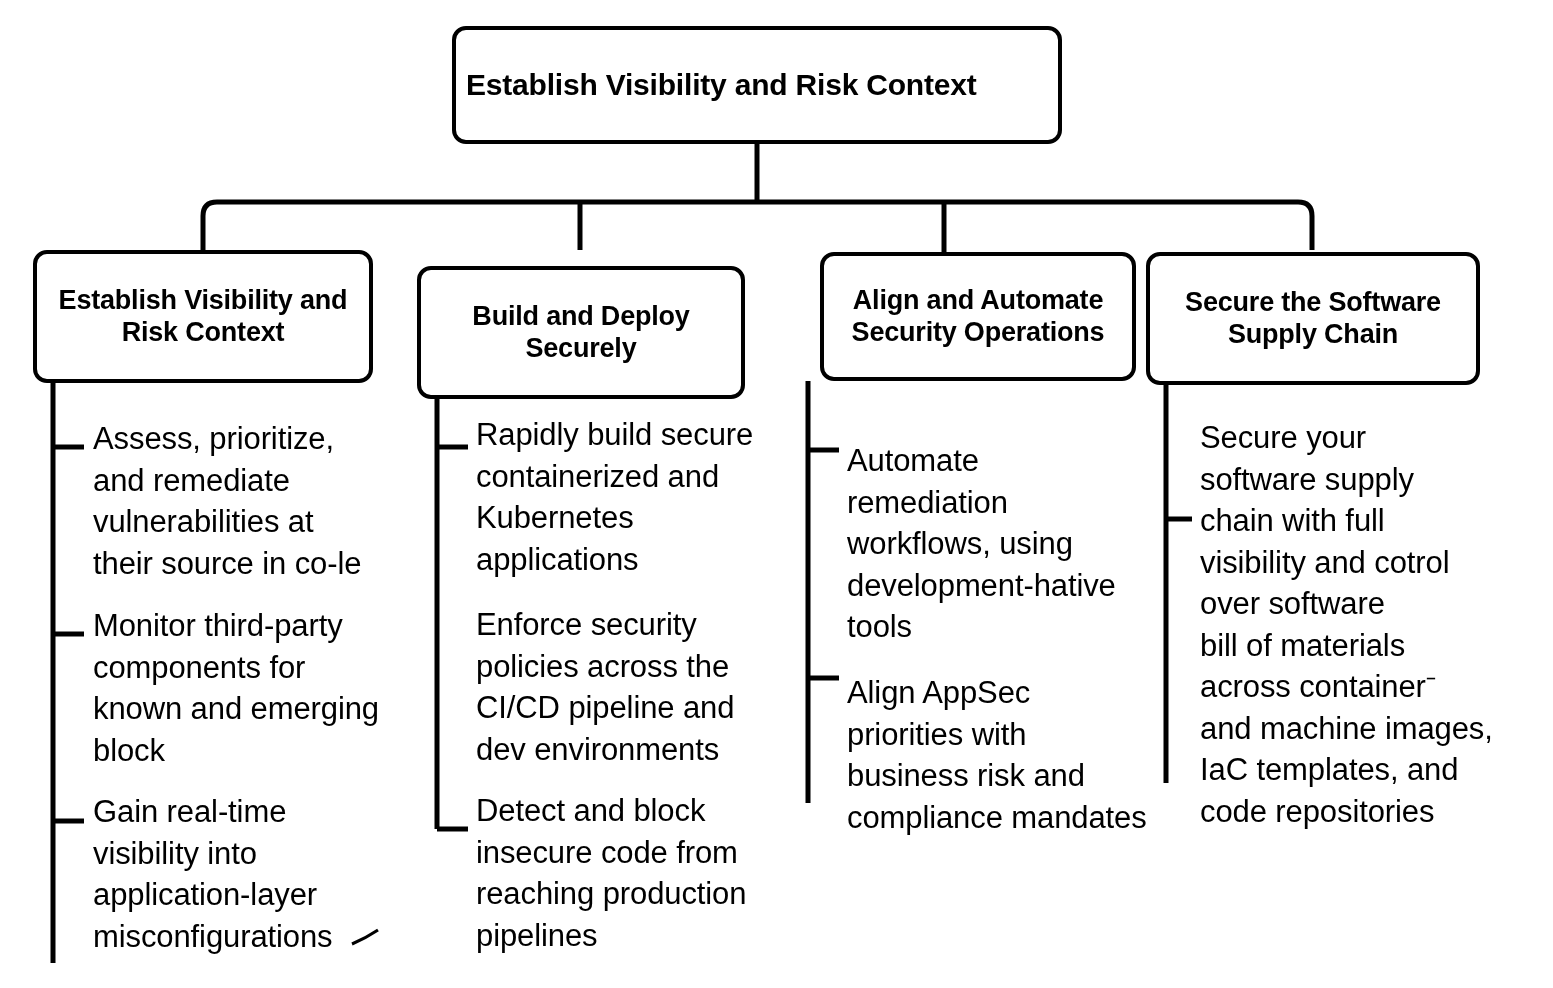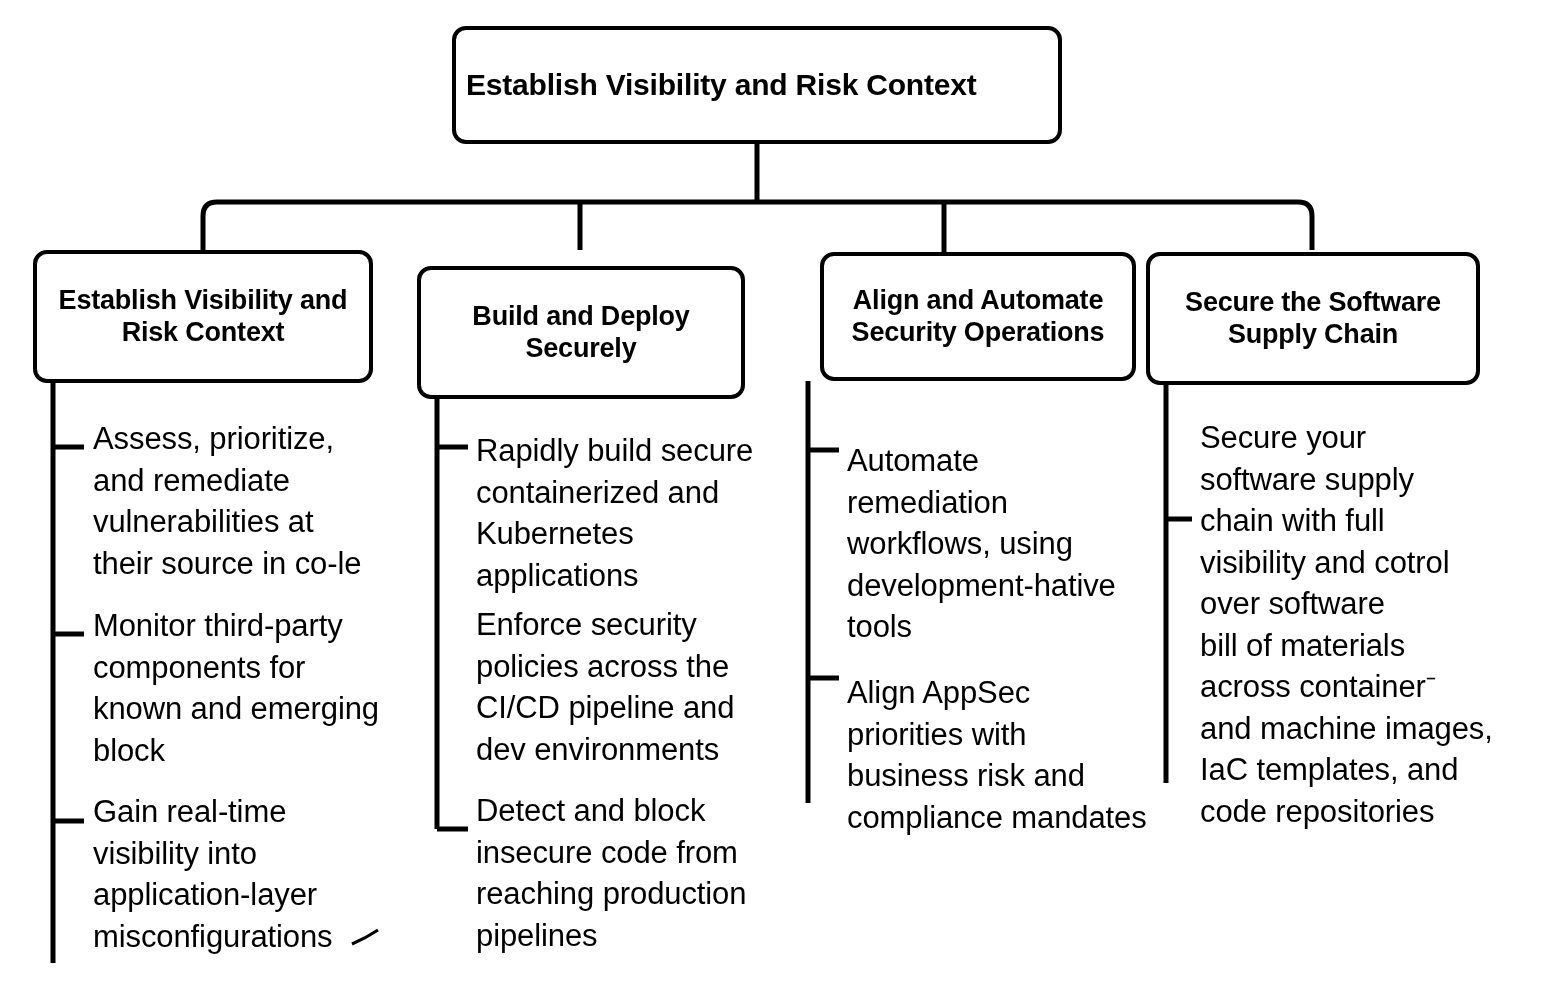--- a/index.html
+++ b/index.html
@@ -80,21 +80,21 @@
   }
 
   
   .col1 .leaf { left: 93px; width: 310px; }
   .col1 .l0 { top: 418px; }
   .col1 .l1 { top: 605px; }
   .col1 .l2 { top: 791px; }
 
   
   .col2 .leaf { left: 476px; width: 300px; }
-  .col2 .l0 { top: 430px; }
+  .col2 .l0 { top: 414px; }
   .col2 .l1 { top: 604px; }
   .col2 .l2 { top: 790px; }
 
   
   .col3 .leaf { left: 847px; width: 320px; }
   .col3 .l0 { top: 440px; }
   .col3 .l1 { top: 672px; }
 
   
   .col4 .leaf { left: 1200px; width: 310px; top: 417px; }

